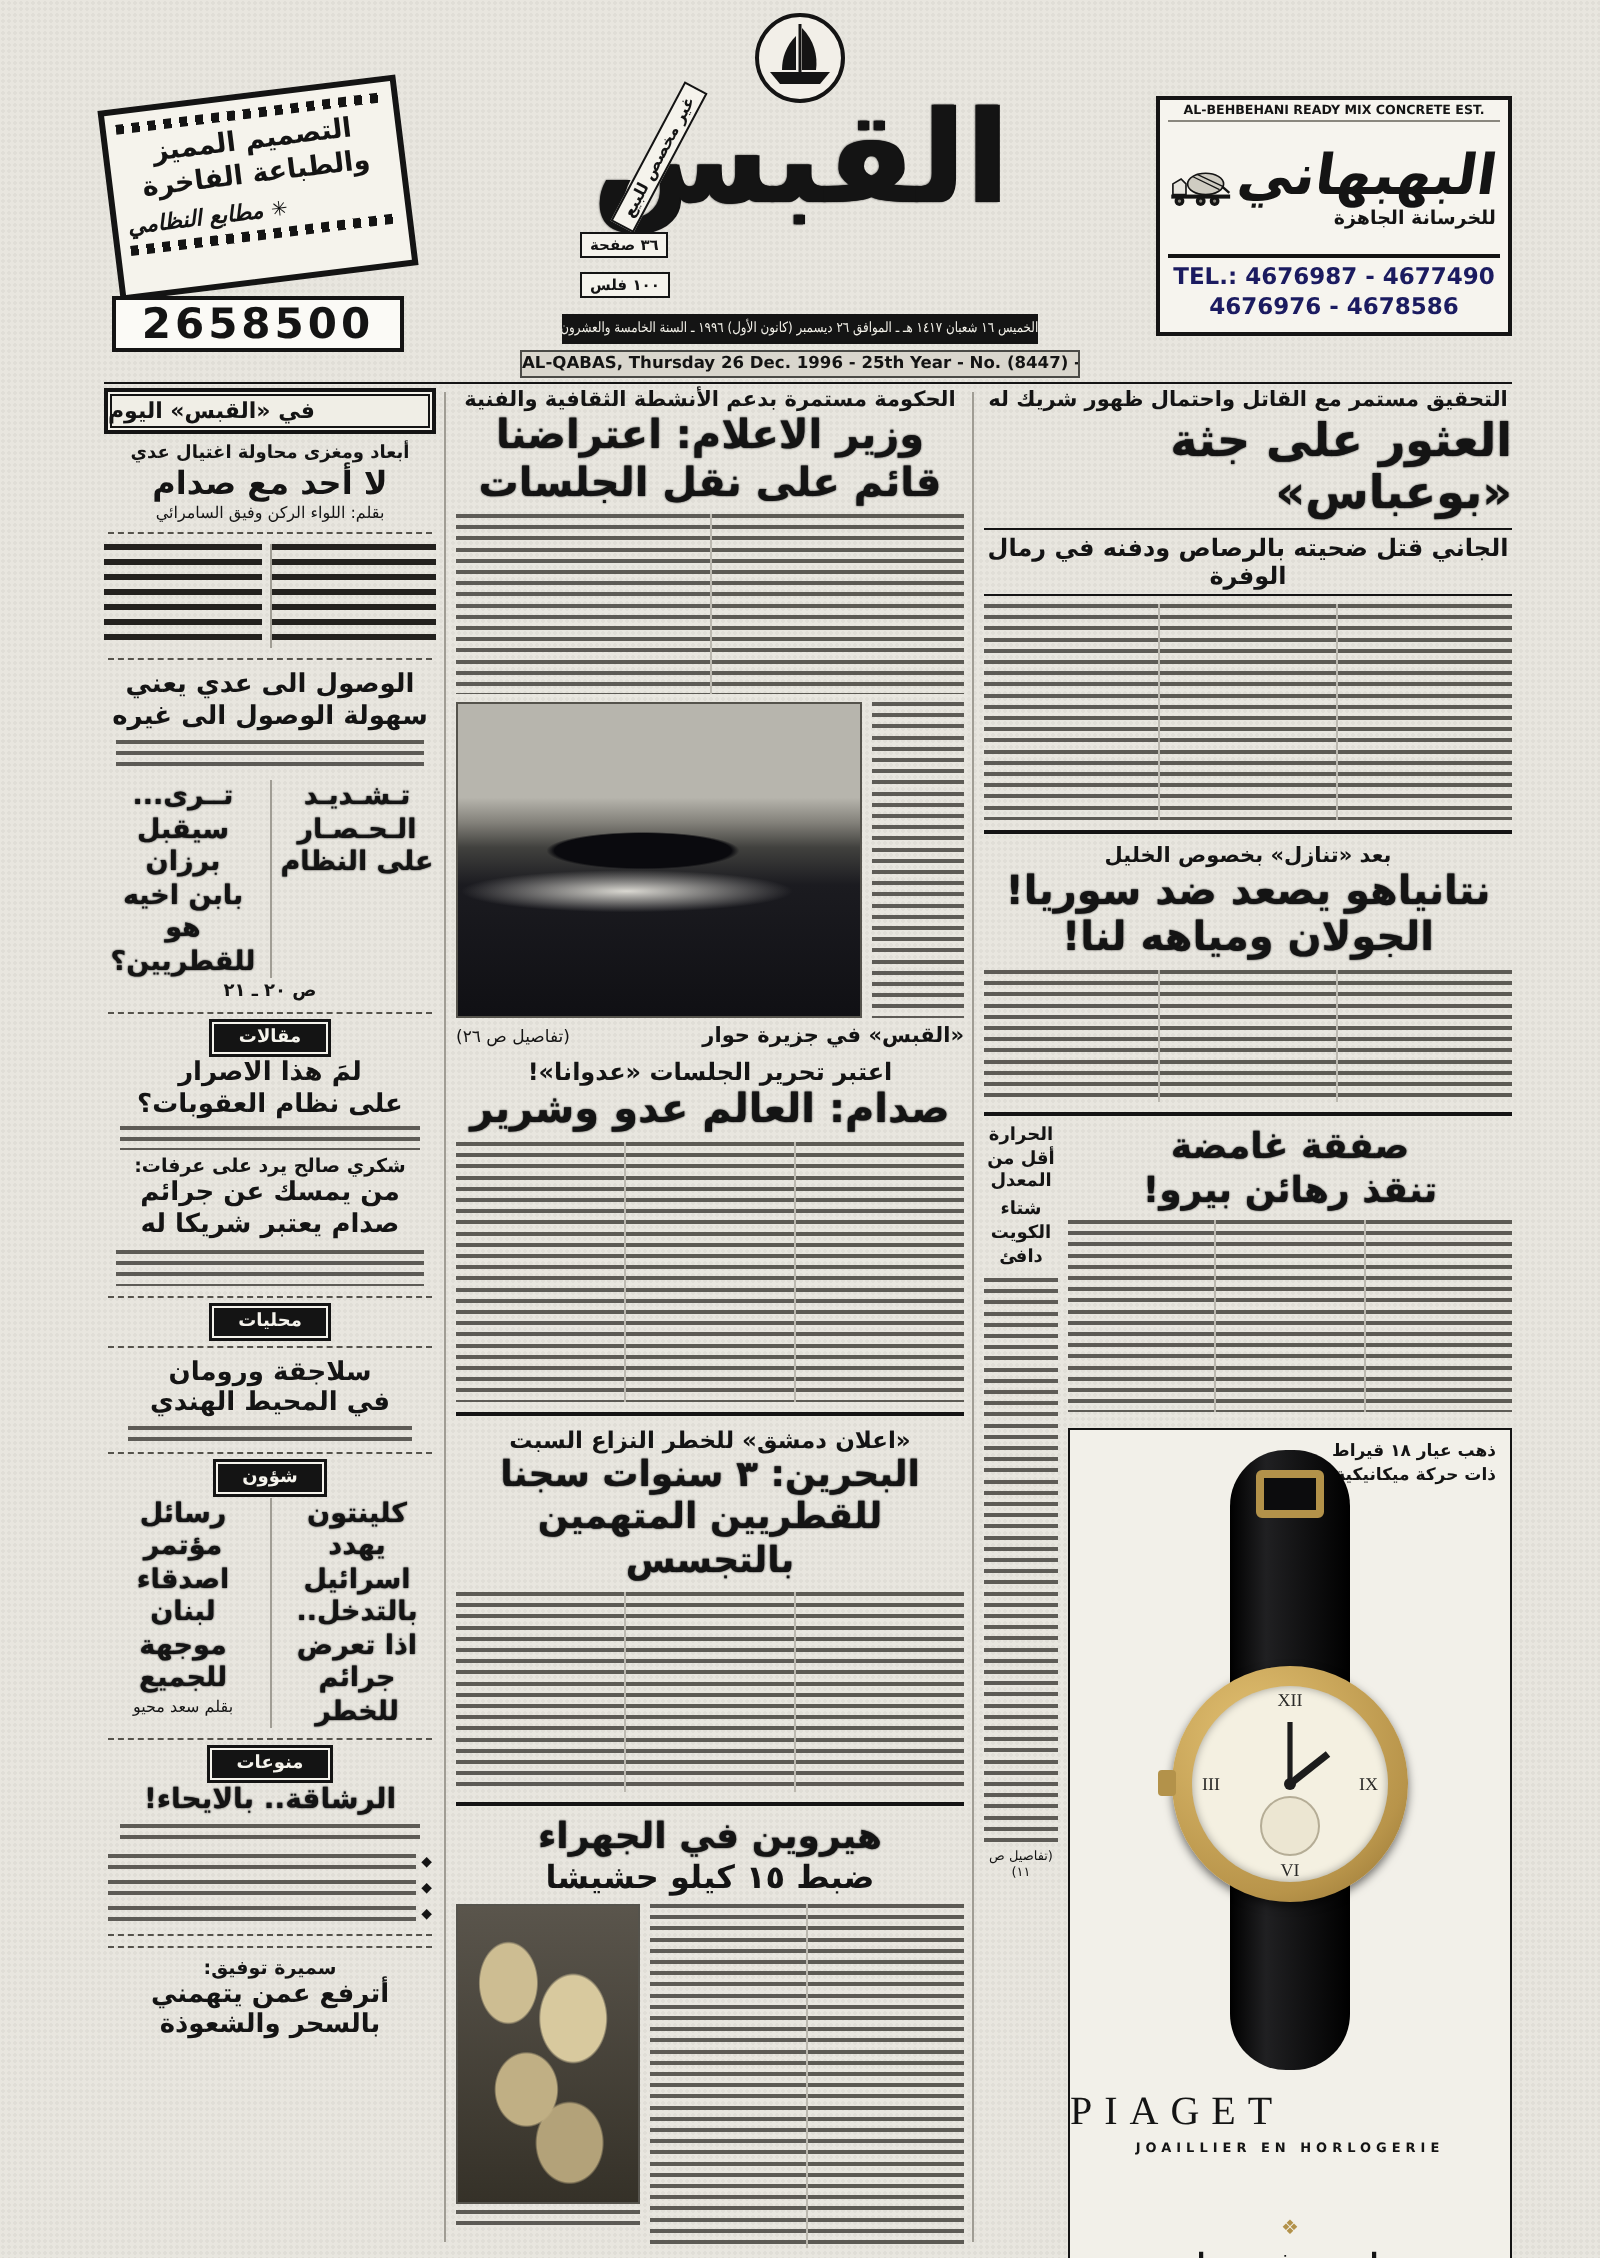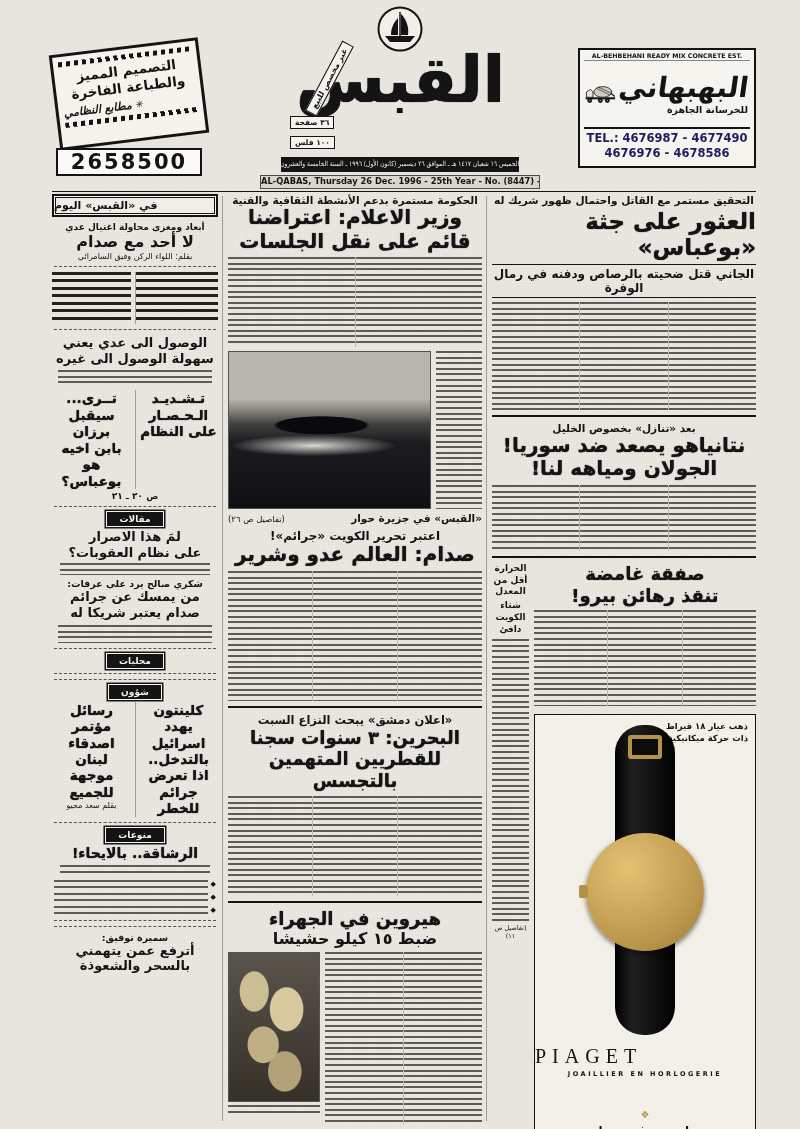--- a/index.html
+++ b/index.html
@@ -245,20 +245,32 @@
 
         <div class="piaget-ad">
           <div class="pg-note">
             <div>ذهب عيار ١٨ قيراط</div>
             <div>ذات حركة ميكانيكية</div>
           </div>
           <div class="pg-strap"></div>
           <div class="pg-buckle"></div>
           <div class="pg-case">
             <div class="pg-crown-nub"></div>
+            <div class="pg-dial">
+              <span class="pg-n12">XII</span>
+              <span class="pg-n3">III</span>
+              <span class="pg-n9">IX</span>
+              <span class="pg-n6">VI</span>
+              <div class="pg-sub"></div>
+              <svg class="pg-hands" viewBox="0 0 98 98">
+                <line x1="49" y1="49" x2="49" y2="18" stroke="#1c1c1c" stroke-width="2.6"></line>
+                <line x1="49" y1="49" x2="68" y2="34" stroke="#1c1c1c" stroke-width="3.6"></line>
+                <circle cx="49" cy="49" r="3" fill="#1c1c1c"></circle>
+              </svg>
+            </div>
           </div>
           <div class="pg-brand">PIAGET</div>
           <div class="pg-tag">JOAILLIER EN HORLOGERIE</div>
           <div class="pg-dealer">
             <span class="ic">❖</span>
             <span class="nm">مـراد يوسـف بهبهاني</span>
             <div class="ft pg-addr"></div>
           </div>
         </div>
       </div>
@@ -288,32 +300,32 @@
         <div class="ft" style="height:158px"></div>
       </div>
       <div class="photo-main"></div>
     </div>
     <div class="cap-row">
       <div class="cap-txt">«القبس» في جزيرة حوار</div>
       <div class="cap-note">(تفاصيل ص ٢٦)</div>
     </div>
 
     <div>
-      <div class="kicker" style="font-size:12px">اعتبر تحرير الكويت «جرائم»!</div>
+      <div class="kicker" style="font-size:12px">اعتبر تحرير الجلسات «عدوانا»!</div>
       <div class="hl-l" style="letter-spacing:1px">صدام: العالم عدو وشرير</div>
       <div class="cols" style="margin-top:4px">
         <div class="ft" style="height:130px"></div>
         <div class="ft" style="height:130px"></div>
         <div class="ft" style="height:130px"></div>
       </div>
     </div>
     <div class="rule-heavy"></div>
 
     <div>
-      <div class="kicker" style="font-size:11.5px">«اعلان دمشق» يبحث النزاع السبت</div>
+      <div class="kicker" style="font-size:11.5px">«اعلان دمشق» للخطر النزاع السبت</div>
       <div class="hl-m">البحرين: ٣ سنوات سجنا</div>
       <div class="hl-m">للقطريين المتهمين بالتجسس</div>
       <div class="cols" style="margin-top:4px">
         <div class="ft" style="height:100px"></div>
         <div class="ft" style="height:100px"></div>
         <div class="ft" style="height:100px"></div>
       </div>
     </div>
     <div class="rule-heavy"></div>
 
@@ -360,21 +372,21 @@
     <div class="tease-cols">
       <div>
         <span>تـشـديـد</span>
         <span>الـحـصـار</span>
         <span>على النظام</span>
       </div>
       <div>
         <span>تــرى...</span>
         <span>سيقبل برزان</span>
         <span>بابن اخيه</span>
-        <span>هو بوعباس؟</span>
+        <span>هو للقطريين؟</span>
       </div>
     </div>
     <div class="pref">ص ٢٠ ـ ٢١</div>
     <div class="sep"></div>
 
     <div class="badge">مقالات</div>
     <div>
       <div class="t13">لمَ هذا الاصرار</div>
       <div class="t13">على نظام العقوبات؟</div>
       <div class="ft" style="height:12px;margin:3px 8px"></div>
@@ -382,20 +394,25 @@
     <div>
       <div class="sb-k" style="font-size:9.5px">شكري صالح يرد على عرفات:</div>
       <div class="t13">من يمسك عن جرائم</div>
       <div class="t13">صدام يعتبر شريكا له</div>
       <div class="ft" style="height:18px;margin:4px 6px"></div>
     </div>
     <div class="sep"></div>
 
     <div class="badge">محليات</div>
     <div class="sep"></div>
+    <div>
+      <div class="t13">سلاجقة ورومان</div>
+      <div class="t13">في المحيط الهندي</div>
+      <div class="ft" style="height:8px;margin:3px 12px"></div>
+    </div>
     <div class="sep"></div>
 
     <div class="badge">شؤون</div>
     <div class="tease-cols">
       <div>
         <span>كلينتون</span>
         <span>يهدد</span>
         <span>اسرائيل</span>
         <span>بالتدخل..</span>
         <span>اذا تعرض</span>

